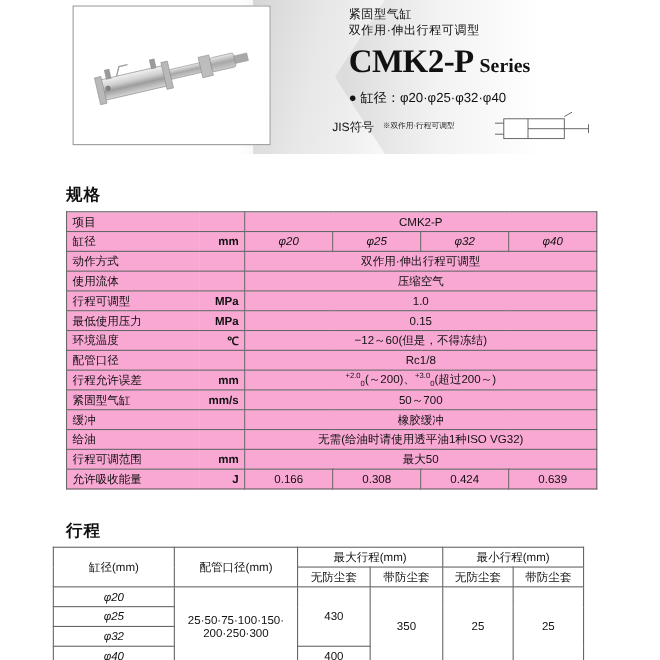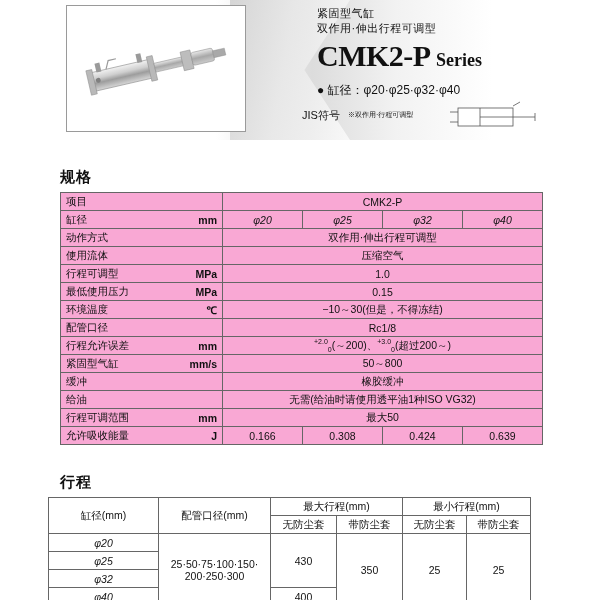--- a/index.html
+++ b/index.html
@@ -253,38 +253,38 @@
       <td colspan="4">1.0</td>
     </tr>
     <tr>
       <td class="lbl">最低使用压力</td>
       <td class="unit">MPa</td>
       <td colspan="4">0.15</td>
     </tr>
     <tr>
       <td class="lbl">环境温度</td>
       <td class="unit">℃</td>
-      <td colspan="4">−10～30(但是，不得冻结)</td>
+      <td colspan="4">−12～60(但是，不得冻结)</td>
     </tr>
     <tr>
       <td class="lbl">配管口径</td>
       <td class="unit"></td>
       <td colspan="4">Rc1/8</td>
     </tr>
     <tr>
       <td class="lbl">行程允许误差</td>
       <td class="unit">mm</td>
       <td colspan="4">
         <sup>+2.0</sup><sub>0</sub><span>(～200)、</span><sup>+3.0</sup><sub>0</sub><span>(超过200～)</span>
       </td>
     </tr>
     <tr>
       <td class="lbl">紧固型气缸</td>
       <td class="unit">mm/s</td>
-      <td colspan="4">50～800</td>
+      <td colspan="4">50～700</td>
     </tr>
     <tr>
       <td class="lbl">缓冲</td>
       <td class="unit"></td>
       <td colspan="4">橡胶缓冲</td>
     </tr>
     <tr>
       <td class="lbl">给油</td>
       <td class="unit"></td>
       <td colspan="4">无需(给油时请使用透平油1种ISO VG32)</td>

